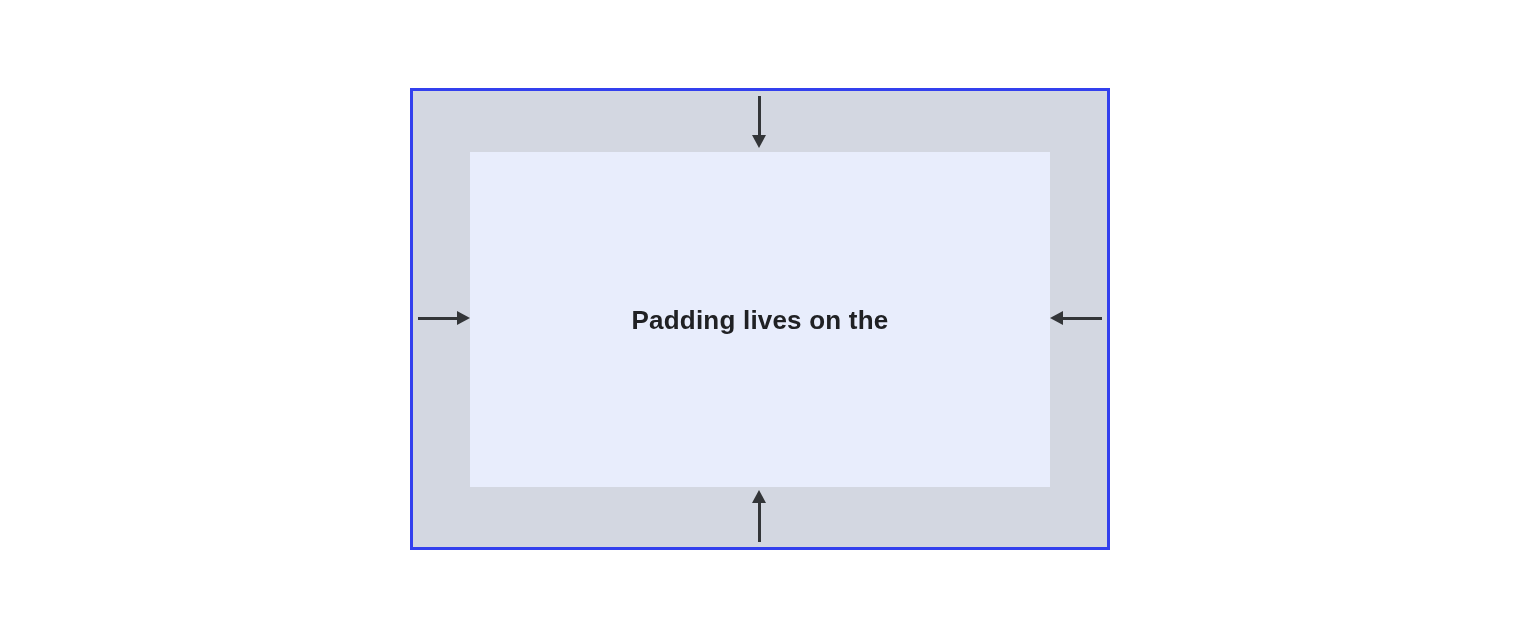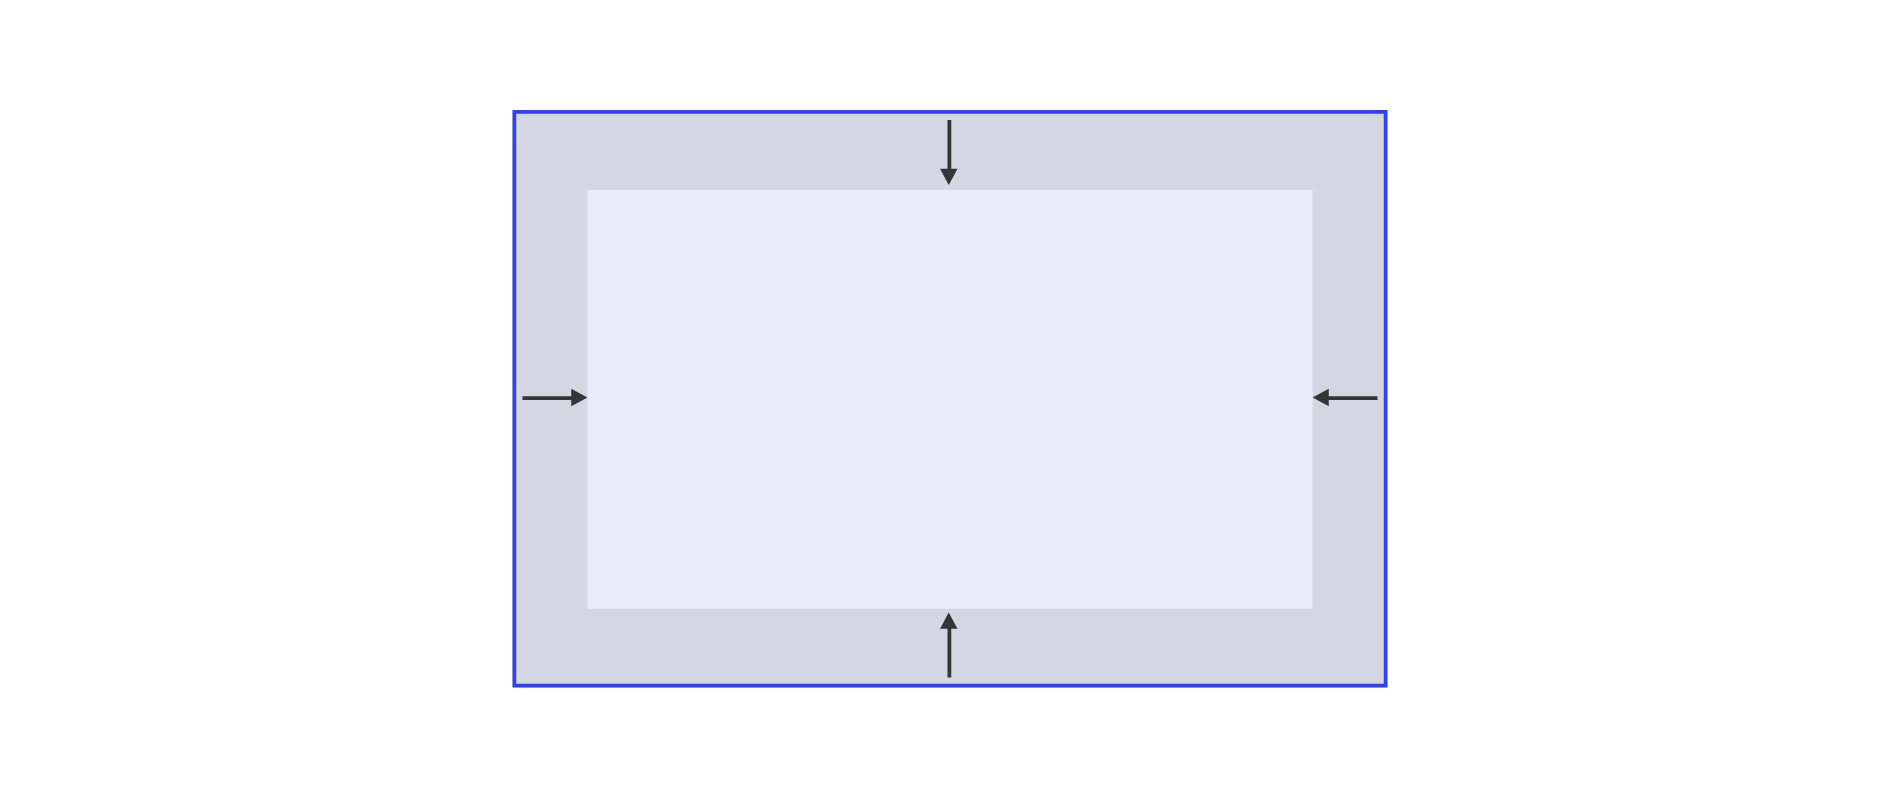--- a/index.html
+++ b/index.html
@@ -119,16 +119,17 @@
     <div class="head"></div>
   </div>
 
   <div class="arrow arrow-h arrow-right">
     <div class="shaft"></div>
     <div class="head"></div>
   </div>
 
   <div class="content-box">
     <div class="box-label">
+      <span>Padding lives on the</span>
     </div>
   </div>
 
 </div>
 
 </body></html>

